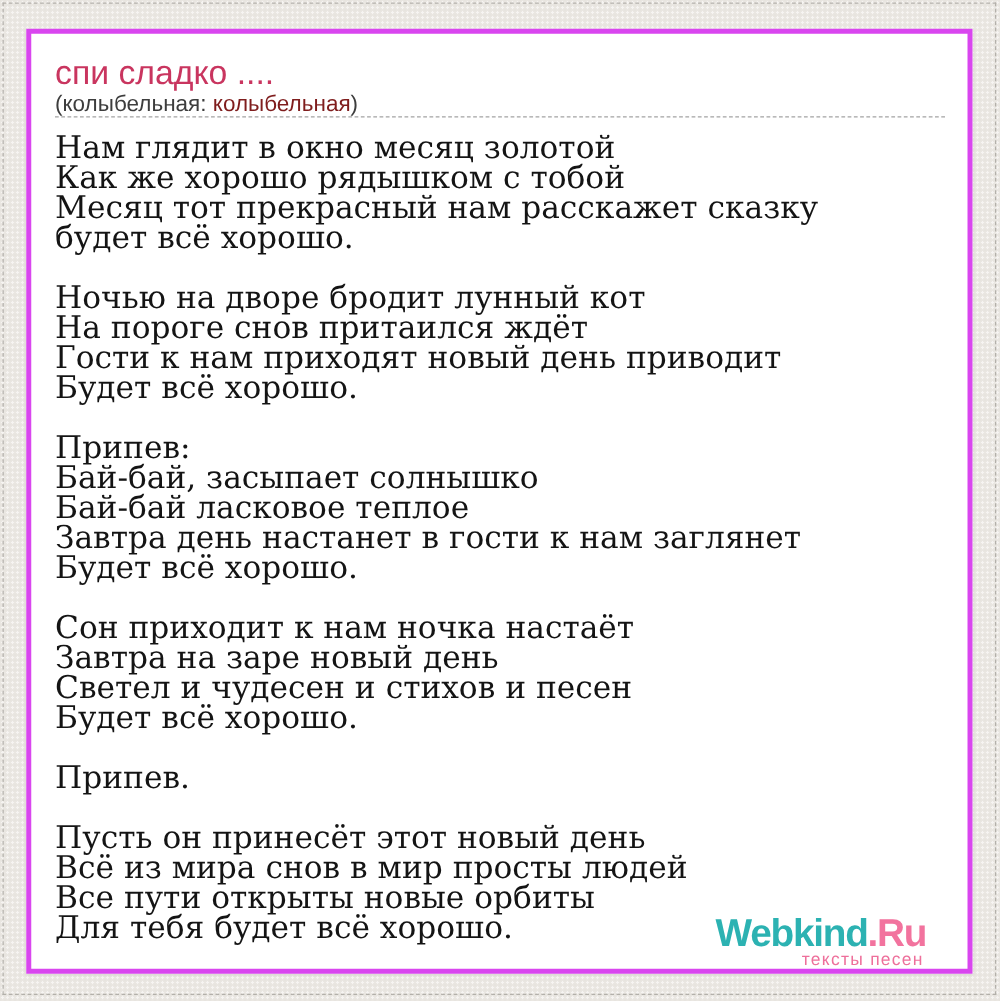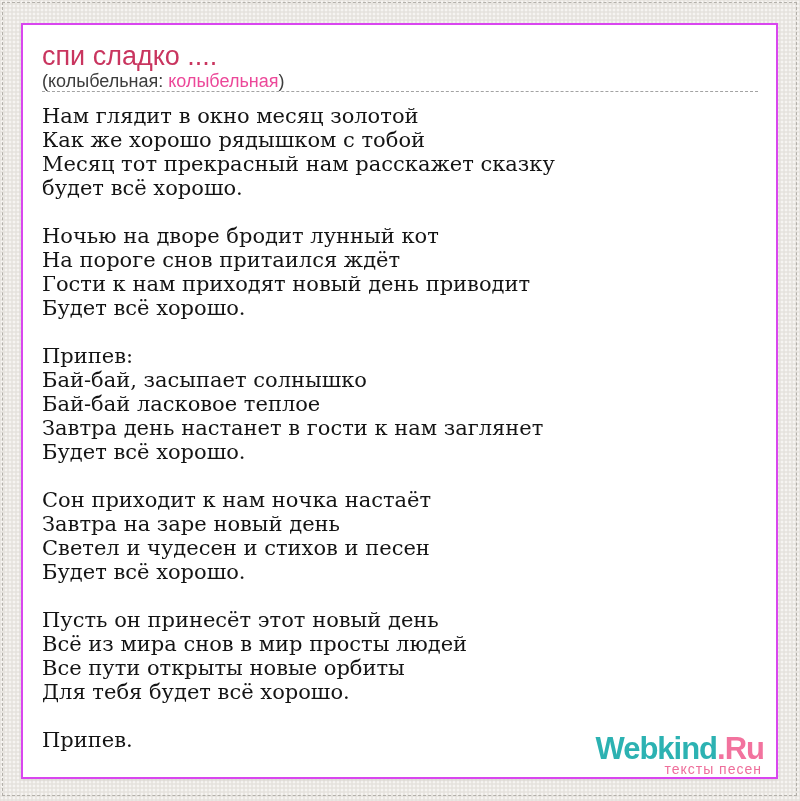--- a/index.html
+++ b/index.html
@@ -21,55 +21,55 @@
     position: absolute;
     left: 2px; top: 2px; right: 3px; bottom: 5px;
     border: 1px dashed #b3b0aa;
     pointer-events: none;
   }
   .content-box {
     position: absolute;
     left: 21px; top: 23px;
     width: 757px; height: 756px;
     background: #ffffff;
-    border: 2px solid #d946ef;
+    border: 4px solid #d946ef;
     box-shadow: 0 1px 3px rgba(0,0,0,0.07);
     padding: 16px 18px 0 19px;
   }
   .song-header {
     border-bottom: 1px dashed #a3a3a3;
   }
   .song-title {
     font-size: 27px;
     line-height: 31px;
     font-weight: normal;
     color: #c9355f;
   }
   .artist-line {
     font-size: 18px;
     line-height: 19px;
     color: #3d3d3d;
   }
   .artist-link {
-    color: #ec4899;
+    color: #7f1d1d;
     text-decoration: none;
     cursor: pointer;
   }
   .lyrics {
     margin-top: 12px;
     font-family: "DejaVu Serif", "Liberation Serif", serif;
-    font-size: 21px;
+    font-size: 25px;
     line-height: 24px;
     color: #141414;
   }
   .lyrics p.stanza { margin: 0 0 24px 0; }
   .lyrics p.stanza:last-child { margin-bottom: 0; }
   .site-logo {
     position: absolute;
-    right: 12px; bottom: 1px;
+    right: 33px; bottom: 1px;
     text-align: right;
     cursor: pointer;
     line-height: 1;
   }
   .logo-main-line {
     font-size: 31px;
     font-weight: bold;
     letter-spacing: -1px;
     line-height: 30px;
     white-space: nowrap;
@@ -98,22 +98,22 @@
     <div class="artist-line">
       <span>(колыбельная: </span><a class="artist-link">колыбельная</a><span>)</span>
     </div>
   </div>
 
   <div class="lyrics">
       <p class="stanza">Нам глядит в окно месяц золотой<br>Как же хорошо рядышком с тобой<br>Месяц тот прекрасный нам расскажет сказку<br>будет всё хорошо.</p>
       <p class="stanza">Ночью на дворе бродит лунный кот<br>На пороге снов притаился ждёт<br>Гости к нам приходят новый день приводит<br>Будет всё хорошо.</p>
       <p class="stanza">Припев:<br>Бай-бай, засыпает солнышко<br>Бай-бай ласковое теплое<br>Завтра день настанет в гости к нам заглянет<br>Будет всё хорошо.</p>
       <p class="stanza">Сон приходит к нам ночка настаёт<br>Завтра на заре новый день<br>Светел и чудесен и стихов и песен<br>Будет всё хорошо.</p>
+      <p class="stanza">Припев.</p>
       <p class="stanza">Пусть он принесёт этот новый день<br>Всё из мира снов в мир просты людей<br>Все пути открыты новые орбиты<br>Для тебя будет всё хорошо.</p>
-      <p class="stanza">Припев.</p>
     </div>
 
   <div class="site-logo">
     <div class="logo-main-line">
       <span class="logo-webkind">Webkind</span><span class="logo-ru">.Ru</span>
     </div>
     <div class="logo-tagline">тексты песен</div>
   </div>
 
 </div>

